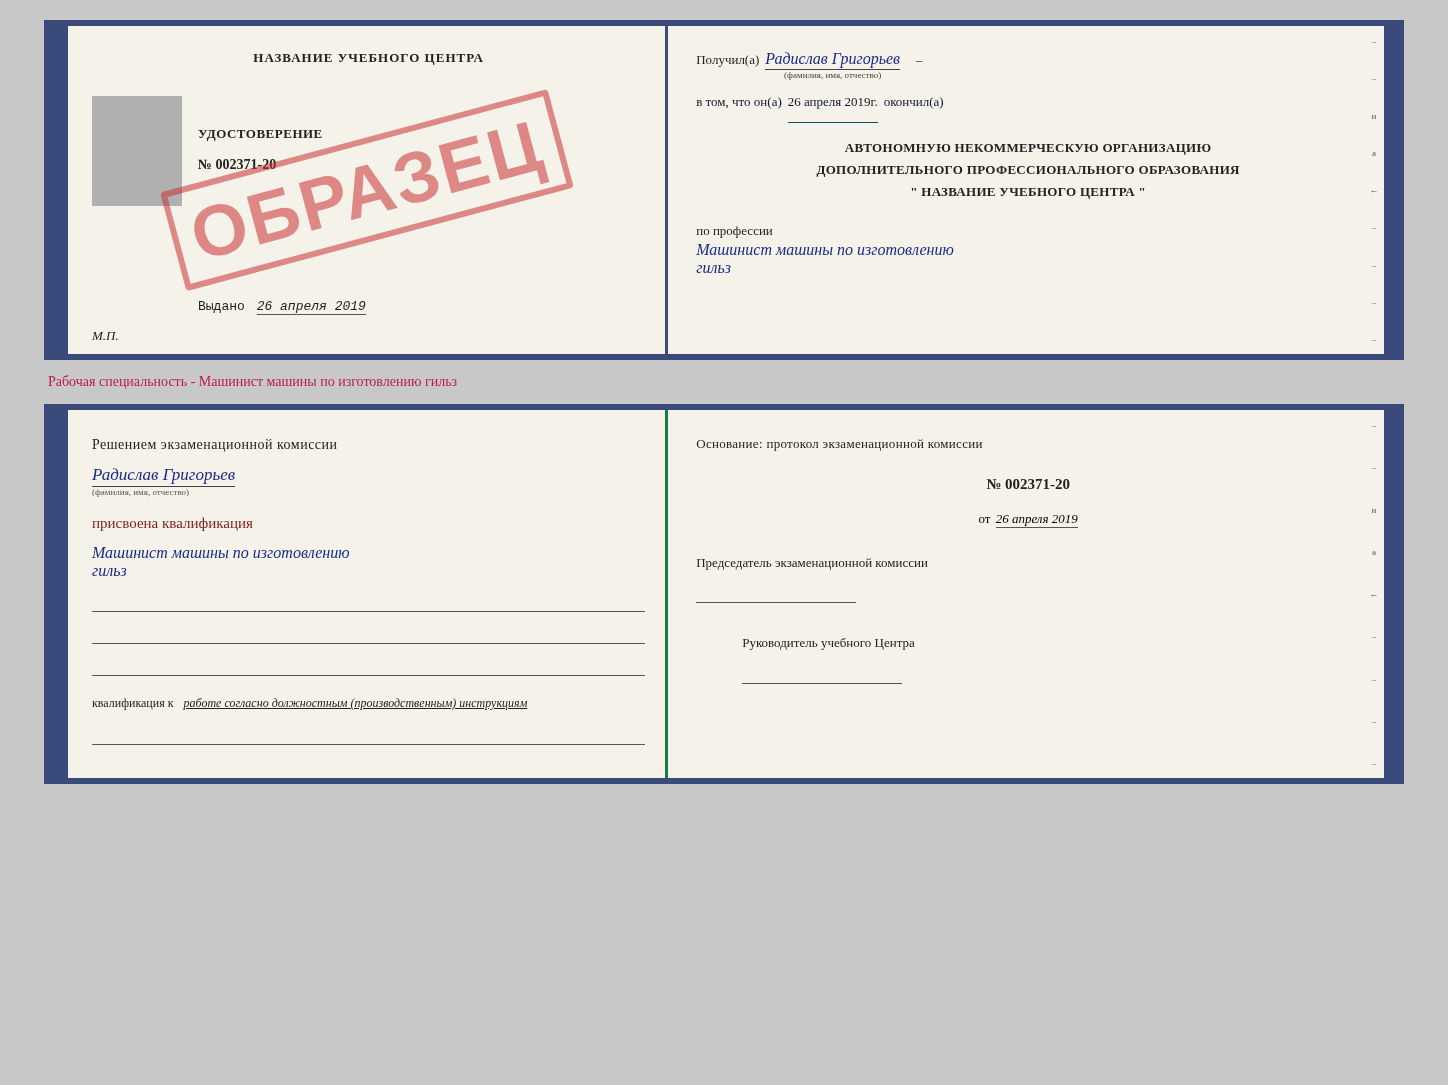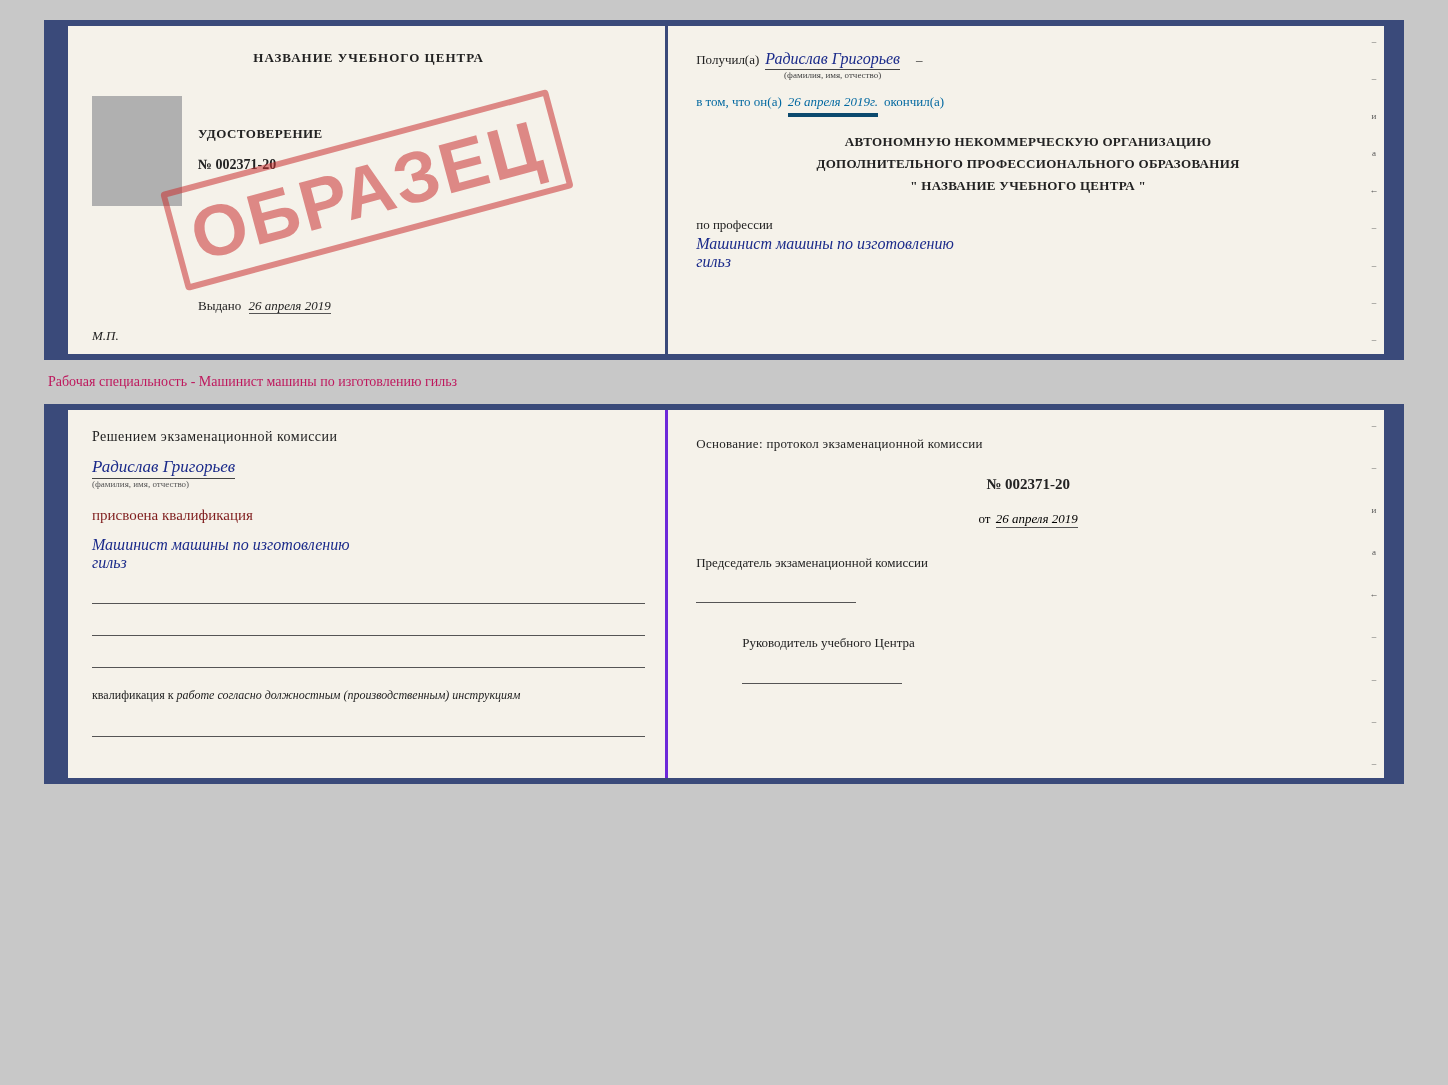--- a/index.html
+++ b/index.html
@@ -101,20 +101,21 @@
       font-weight: bold;
       color: #222;
     }
 
     .vudano-line {
       position: absolute;
       bottom: 40px;
       left: 130px;
       font-size: 13px;
       color: #222;
+      font-family: Liberation Mono, monospace;
     }
 
     .mp-label {
       position: absolute;
       bottom: 10px;
       left: 24px;
       font-size: 13px;
       font-style: italic;
       color: #222;
     }
@@ -159,30 +160,29 @@
 
     .poluchil-subtitle {
       font-size: 9px;
       color: #444;
       display: block;
       text-align: center;
     }
 
     .vtom-line {
       font-size: 13px;
-      color: #0369a1;
+      color: #0f172a;
       display: flex;
       align-items: baseline;
       gap: 6px;
     }
 
     .date-value {
-      font-style: italic;
-      border-bottom: 4px solid #0c4a6e;
-      padding-bottom: 3px;
+      border-bottom: 1px solid #0c4a6e;
+      padding-bottom: 12px;
       font-size: 13px;
     }
 
     .org-block {
       font-size: 13px;
       color: #222;
       text-align: center;
       line-height: 1.7;
       font-weight: bold;
       letter-spacing: 0.3px;
@@ -230,22 +230,22 @@
     .book2 {
       display: flex;
       border: 6px solid #3a4a7a;
       background: #f5f2ea;
       position: relative;
       min-height: 380px;
     }
 
     .book2-left {
       flex: 1;
-      padding: 16px 20px 20px 24px;
-      border-right: 3px solid #6d28d9;
+      padding: 24px 20px 20px 24px;
+      border-right: 3px solid #15803d;
       display: flex;
       flex-direction: column;
       gap: 10px;
       position: relative;
     }
 
     .book2-right {
       flex: 1.2;
       padding: 24px 24px 20px 28px;
       display: flex;
@@ -296,20 +296,22 @@
 
     .dopuskaetsya {
       font-size: 12px;
       color: #222;
       margin-top: 8px;
       line-height: 1.6;
     }
 
     .dopusk-italic {
       font-style: italic;
+      text-decoration: underline;
+      margin-left: 7px;
     }
 
     .underline-blank {
       display: block;
       border-bottom: 1px solid #555;
       width: 100%;
       margin-top: 6px;
       height: 16px;
     }
 

